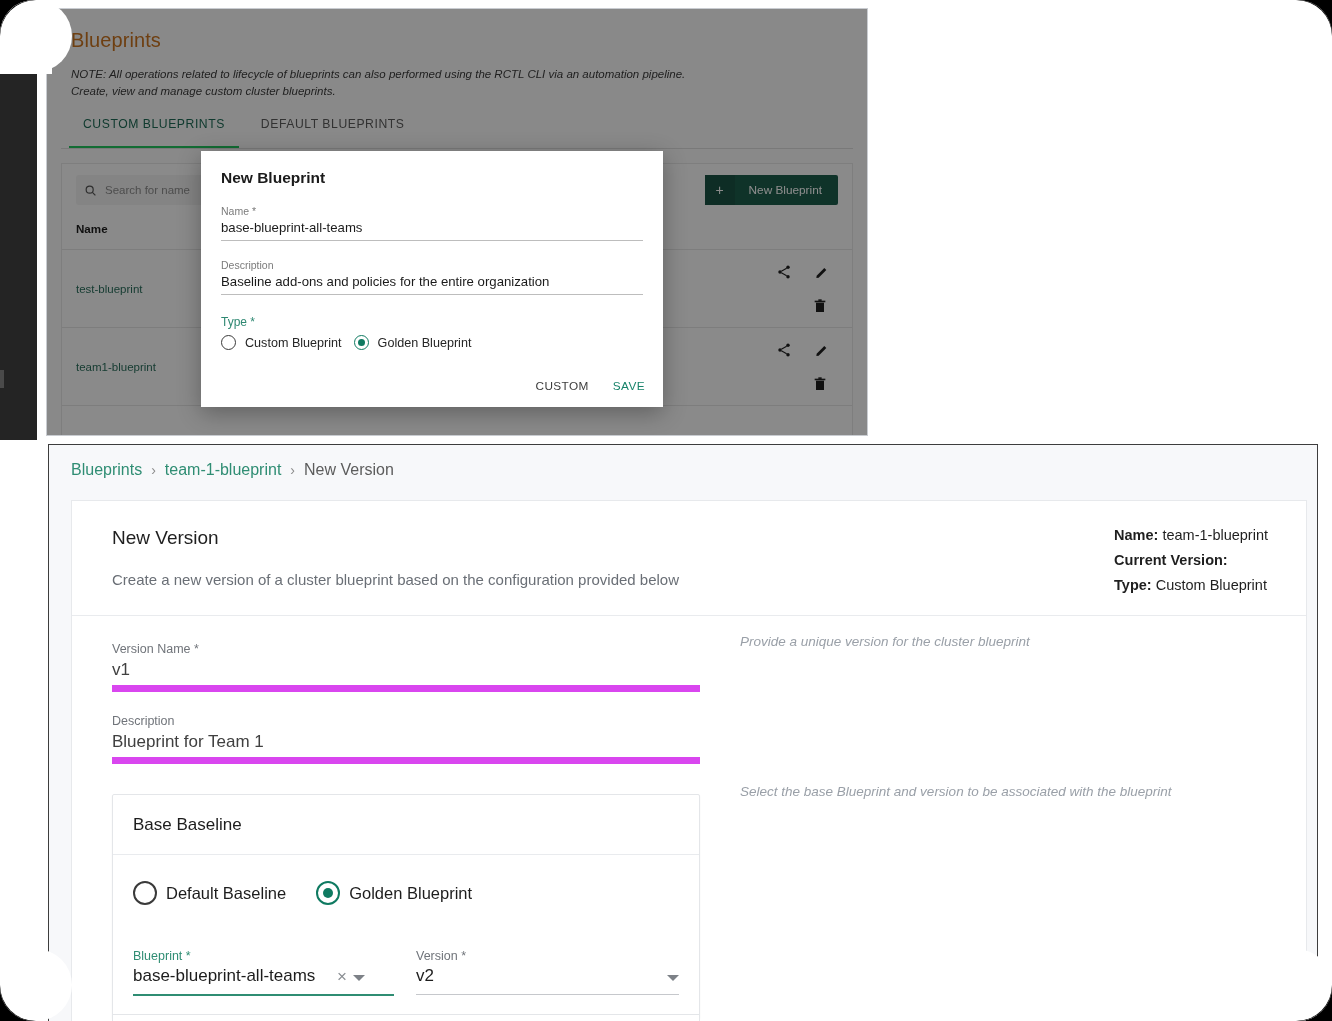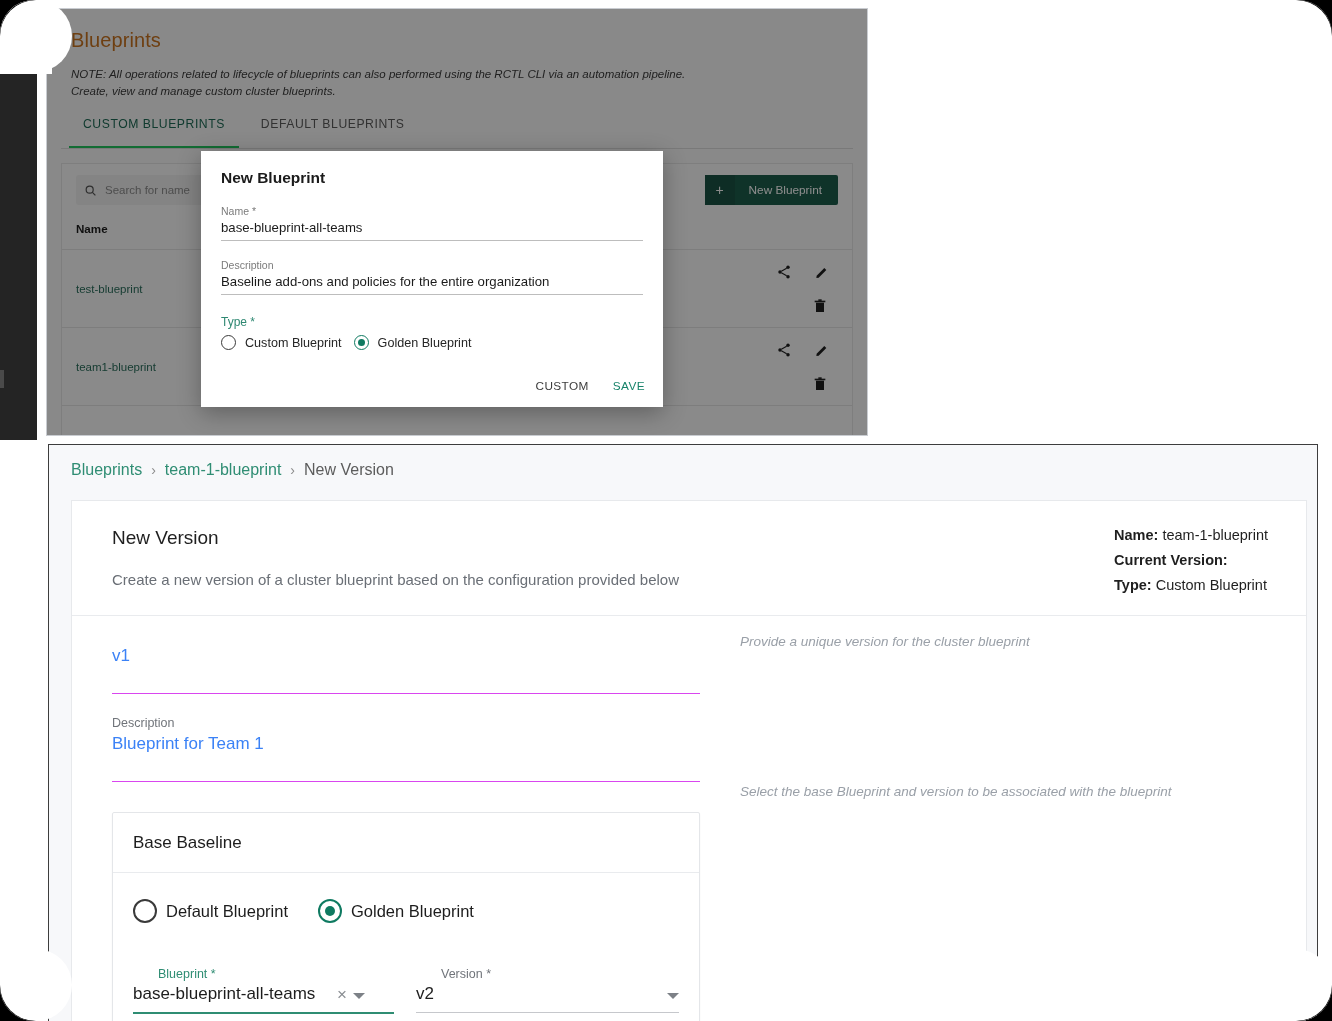--- a/index.html
+++ b/index.html
@@ -234,23 +234,23 @@
   .nv-meta {
     position: absolute; right: 38px; top: 22px;
     font-size: 14.5px; color: #1f1f1f; line-height: 25px;
   }
   .nv-meta b { font-weight: bold; }
 
   .nv-body { padding: 26px 0 0 40px; position: relative; }
   .fld { width: 588px; }
   .fld .lab { font-size: 12.5px; color: #70747a; }
   .fld .val {
-    font-size: 17px; color: #3b82f6;
-    padding: 4px 0 27px 0;
-    border-bottom: 1px solid #d946ef;
+    font-size: 17px; color: #404040;
+    padding: 4px 0 5px 0;
+    border-bottom: 7px solid #d946ef;
   }
   .fld.second { margin-top: 22px; }
 
   .hint {
     position: absolute;
     font-size: 13.5px; font-style: italic; color: #9aa0a8;
   }
   .hint.h1 { left: 668px; top: 18px; }
   .hint.h2 { left: 668px; top: 168px; }
 
@@ -268,21 +268,21 @@
     font-size: 17px; color: #1d1d1d;
   }
   .bc-body { padding: 26px 20px 22px 20px; }
   .bc-radios { display: flex; align-items: center; gap: 30px; }
   .bc-radios .radio-item span { font-size: 16.5px; color: #1d1d1d; }
   .rd.lg { width: 24px; height: 24px; border-width: 2px; }
   .rd.lg.on::after { left: 5px; top: 5px; width: 10px; height: 10px; }
 
   .bc-selects { margin-top: 44px; display: flex; gap: 22px; }
   .sel { position: relative; }
-  .sel .lab { font-size: 12.5px; margin-left: 25px; }
+  .sel .lab { font-size: 12.5px; }
   .sel.a { width: 262px; }
   .sel.a .lab { color: #2f8d73; }
   .sel.b { width: 264px; }
   .sel.b .lab { color: #70747a; }
   .sel .ctl {
     margin-top: 3px;
     display: flex; align-items: flex-end; gap: 6px;
     padding-bottom: 8px;
   }
   .sel.a .ctl { border-bottom: 2px solid #2f8d73; }
@@ -500,35 +500,36 @@
             <span>Custom Blueprint</span>
           </div>
         </div>
       </div>
 
       <div class="nv-body">
         <div class="hint h1">Provide a unique version for the cluster blueprint</div>
         <div class="hint h2">Select the base Blueprint and version to be associated with the blueprint</div>
 
         <div class="fld">
+          <div class="lab">Version Name *</div>
           <div class="val">v1</div>
         </div>
 
         <div class="fld second">
           <div class="lab">Description</div>
           <div class="val">Blueprint for Team 1</div>
         </div>
 
         <div class="base-card">
           <div class="bc-head">Base Baseline</div>
           <div class="bc-body">
             <div class="bc-radios">
               <div class="radio-item">
                 <div class="rd lg"></div>
-                <span>Default Blueprint</span>
+                <span>Default Baseline</span>
               </div>
               <div class="radio-item">
                 <div class="rd lg on"></div>
                 <span>Golden Blueprint</span>
               </div>
             </div>
 
             <div class="bc-selects">
               <div class="sel a">
                 <div class="lab">Blueprint *</div>

